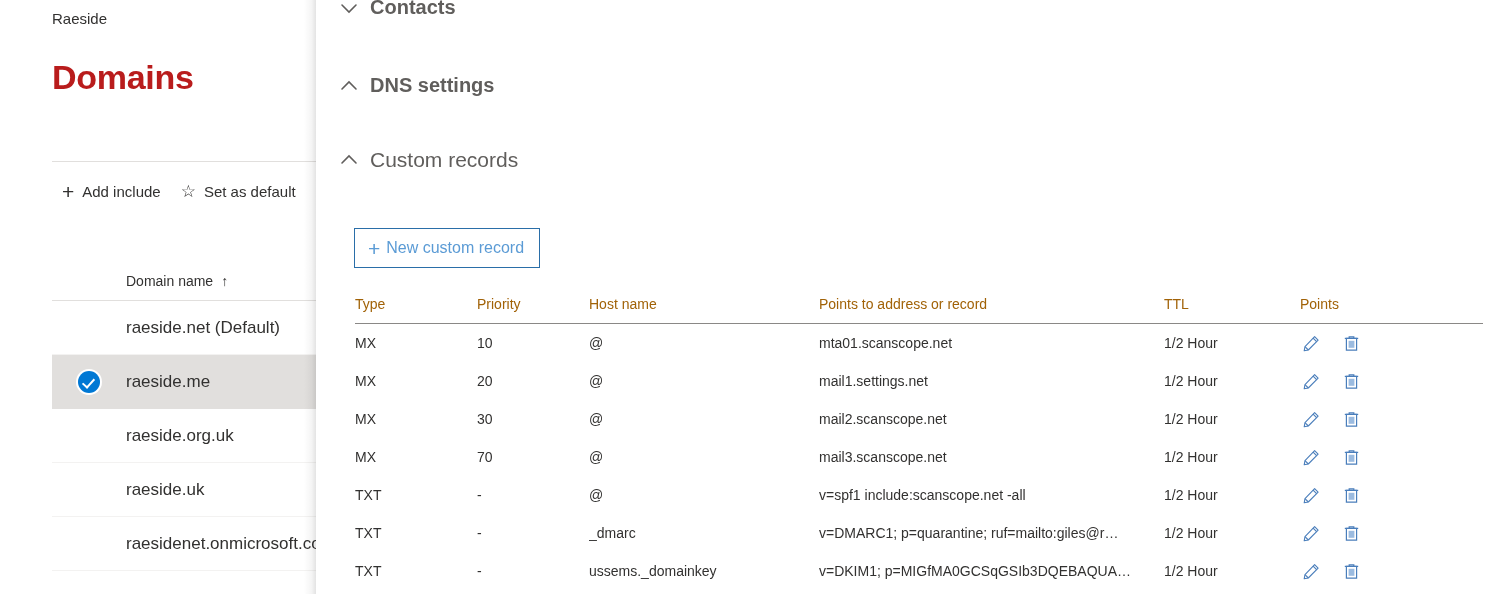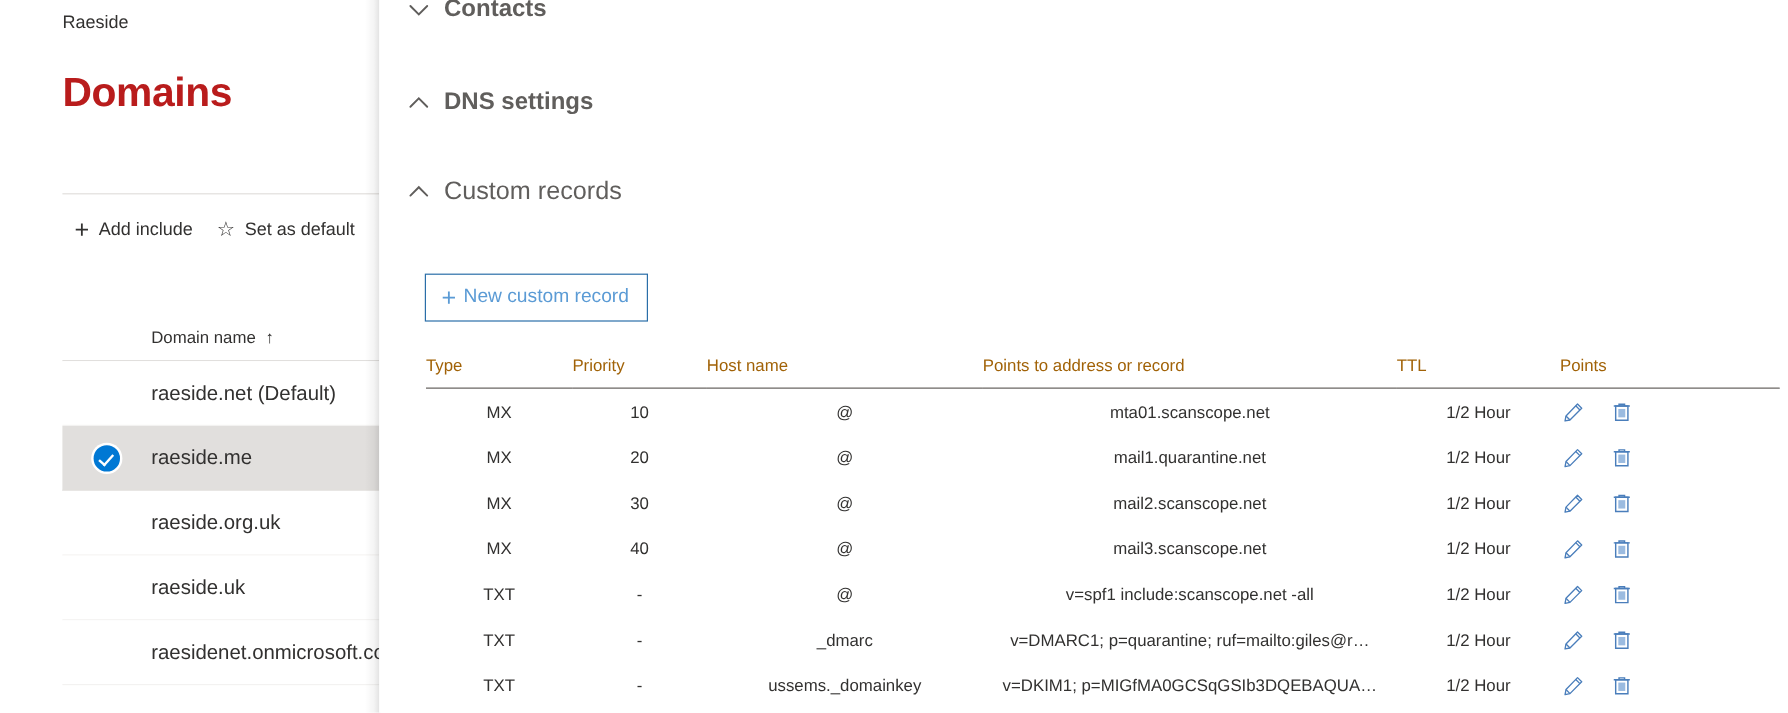--- a/index.html
+++ b/index.html
@@ -262,21 +262,20 @@
     white-space: nowrap;
   }
   .records-table td {
     padding: 9px 0 9px 0;
     color: #323130;
     font-size: 14px;
     white-space: nowrap;
     overflow: hidden;
     text-overflow: ellipsis;
     vertical-align: middle;
-    text-align: center;
   }
   .col-type     { width: 122px; }
   .col-priority { width: 112px; }
   .col-host     { width: 230px; }
   .col-value    { width: 345px; }
   .col-ttl      { width: 136px; }
   .col-actions  { width: 183px; }
 
   .actions-cell {
     display: flex;
@@ -435,21 +434,21 @@
                   <rect x="5.6" y="5.8" width="5.8" height="7" fill="#9bbbe0"></rect>
                 </svg>
               </span>
             </div>
           </td>
         </tr>
         <tr>
           <td>MX</td>
           <td>20</td>
           <td>@</td>
-          <td>mail1.quarantine.net</td>
+          <td>mail1.settings.net</td>
           <td>1/2 Hour</td>
           <td>
             <div class="actions-cell">
               <span class="icon-btn">
                 <svg width="17" height="17" viewBox="0 0 17 17" fill="none" aria-hidden="true">
                   <path d="M11.6 1.7 L15.1 5.2 L5.3 15 L1.2 15.8 L2 11.6 Z" stroke="#4a7ebb" stroke-width="1.1" fill="none" stroke-linejoin="round"></path>
                   <path d="M10.1 3.2 L13.6 6.7" stroke="#4a7ebb" stroke-width="1.1"></path>
                   <path d="M2 11.6 L5.3 15" stroke="#4a7ebb" stroke-width="1.1"></path>
                 </svg>
               </span>
@@ -485,21 +484,21 @@
                   <path d="M6.2 3.4 V1.9 H10.8 V3.4" stroke="#4a7ebb" stroke-width="1.2" fill="none"></path>
                   <path d="M3.4 3.4 H13.6 V15.2 H3.4 Z" stroke="#4a7ebb" stroke-width="1.2" fill="none"></path>
                   <rect x="5.6" y="5.8" width="5.8" height="7" fill="#9bbbe0"></rect>
                 </svg>
               </span>
             </div>
           </td>
         </tr>
         <tr>
           <td>MX</td>
-          <td>40</td>
+          <td>70</td>
           <td>@</td>
           <td>mail3.scanscope.net</td>
           <td>1/2 Hour</td>
           <td>
             <div class="actions-cell">
               <span class="icon-btn">
                 <svg width="17" height="17" viewBox="0 0 17 17" fill="none" aria-hidden="true">
                   <path d="M11.6 1.7 L15.1 5.2 L5.3 15 L1.2 15.8 L2 11.6 Z" stroke="#4a7ebb" stroke-width="1.1" fill="none" stroke-linejoin="round"></path>
                   <path d="M10.1 3.2 L13.6 6.7" stroke="#4a7ebb" stroke-width="1.1"></path>
                   <path d="M2 11.6 L5.3 15" stroke="#4a7ebb" stroke-width="1.1"></path>

